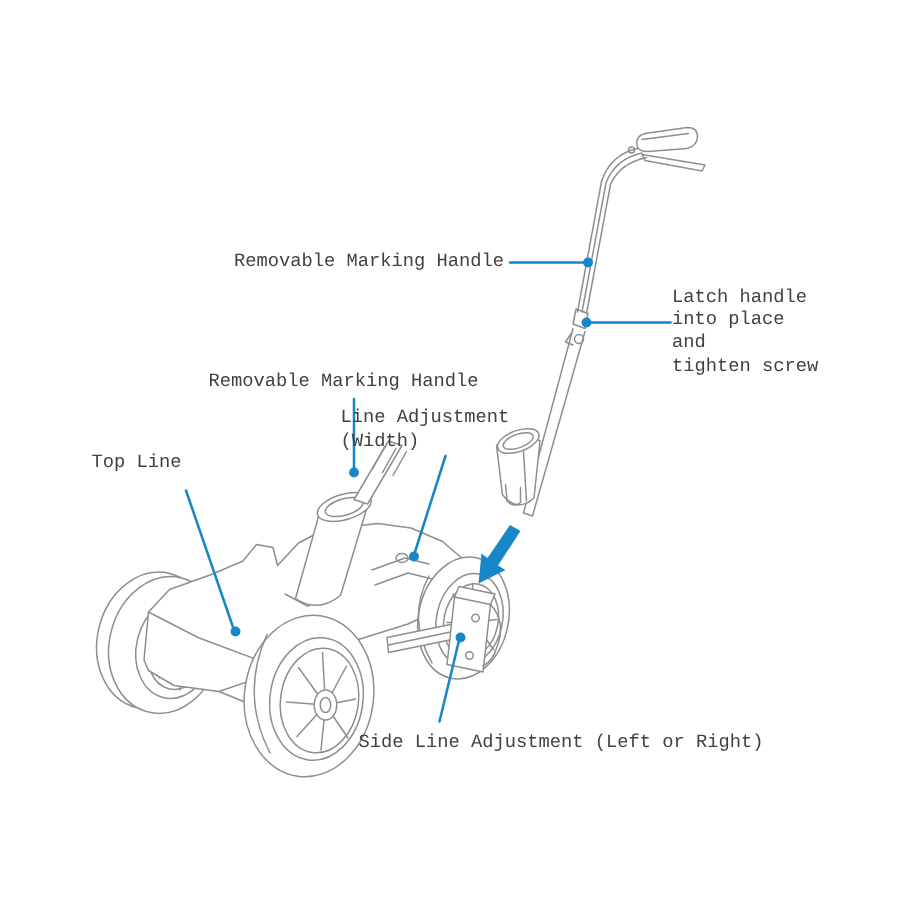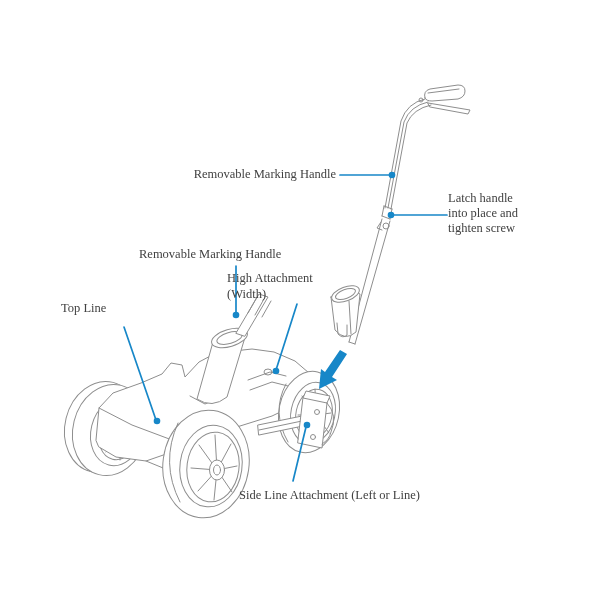--- a/index.html
+++ b/index.html
@@ -4,21 +4,21 @@
 <style>
   :root{
     --accent-blue:#1787C8;
     --line-gray:#8E8E8E;
     --text-gray:#414141;
     --page-bg:#ffffff;
   }
   html,body{margin:0;padding:0;background:var(--page-bg);}
   #stage{
     position:relative;width:600px;height:600px;background:var(--page-bg);
-    font-family:Liberation Serif, serif;overflow:hidden;
+    font-family:Liberation Mono, monospace;overflow:hidden;
   }
   #art{position:absolute;left:0;top:0;}
   .ink{fill:none;stroke:var(--line-gray);stroke-width:1;stroke-linejoin:round;stroke-linecap:round;}
   .ink-f{fill:#fff;stroke:var(--line-gray);stroke-width:1;stroke-linejoin:round;stroke-linecap:round;}
   .blue-ln{fill:none;stroke:var(--accent-blue);stroke-width:1.7;stroke-linecap:round;}
   .blue-dot{fill:var(--accent-blue);stroke:none;}
   .blue-fill{fill:var(--accent-blue);stroke:none;}
   .lbl{
     position:absolute;font-size:12.5px;line-height:15.2px;color:var(--text-gray);
     white-space:pre-line;
@@ -171,19 +171,19 @@
   </svg>
 
   <div class="lbl right" style="left:150px;top:167px;width:186px;">Removable Marking Handle</div>
 
   <div class="lbl center" style="left:448px;top:191px;width:100px;">Latch handle
 into place and
 tighten screw</div>
 
   <div class="lbl center" style="left:139px;top:247px;width:200px;">Removable Marking Handle</div>
 
-  <div class="lbl center" style="left:227px;top:270px;width:140px;line-height:16px;">High Attachment
+  <div class="lbl center" style="left:227px;top:270px;width:140px;line-height:16px;">Line Adjustment
 (Width)</div>
 
   <div class="lbl center" style="left:61px;top:301px;width:120px;">Top Line</div>
 
-  <div class="lbl nowrap" style="left:239px;top:488px;">Side Line Attachment (Left or Line)</div>
+  <div class="lbl nowrap" style="left:239px;top:488px;">Side Line Adjustment (Left or Right)</div>
 </div>
 
 </body></html>

